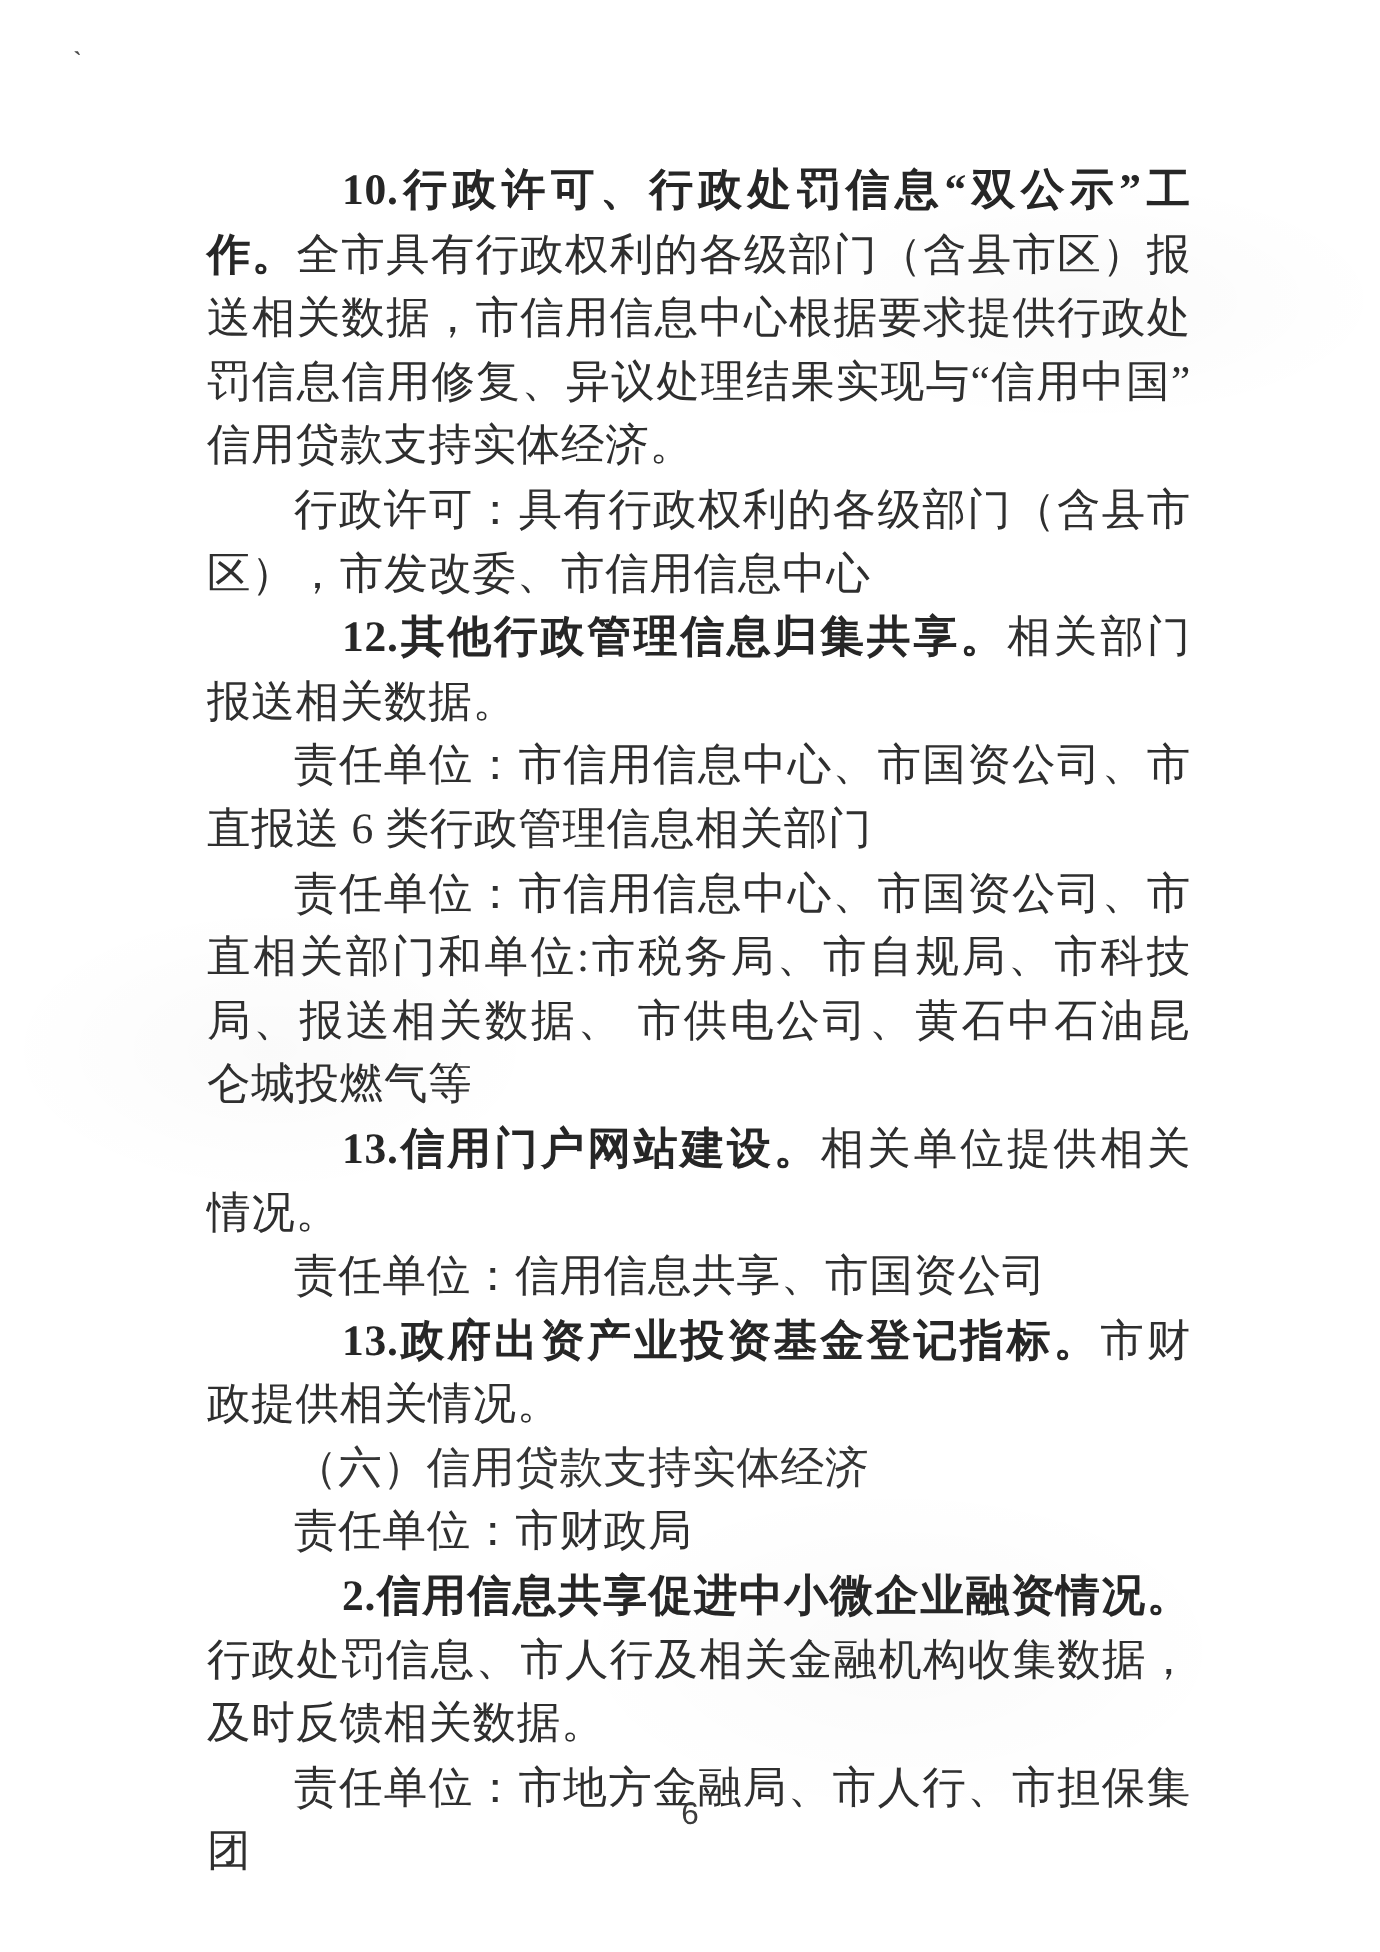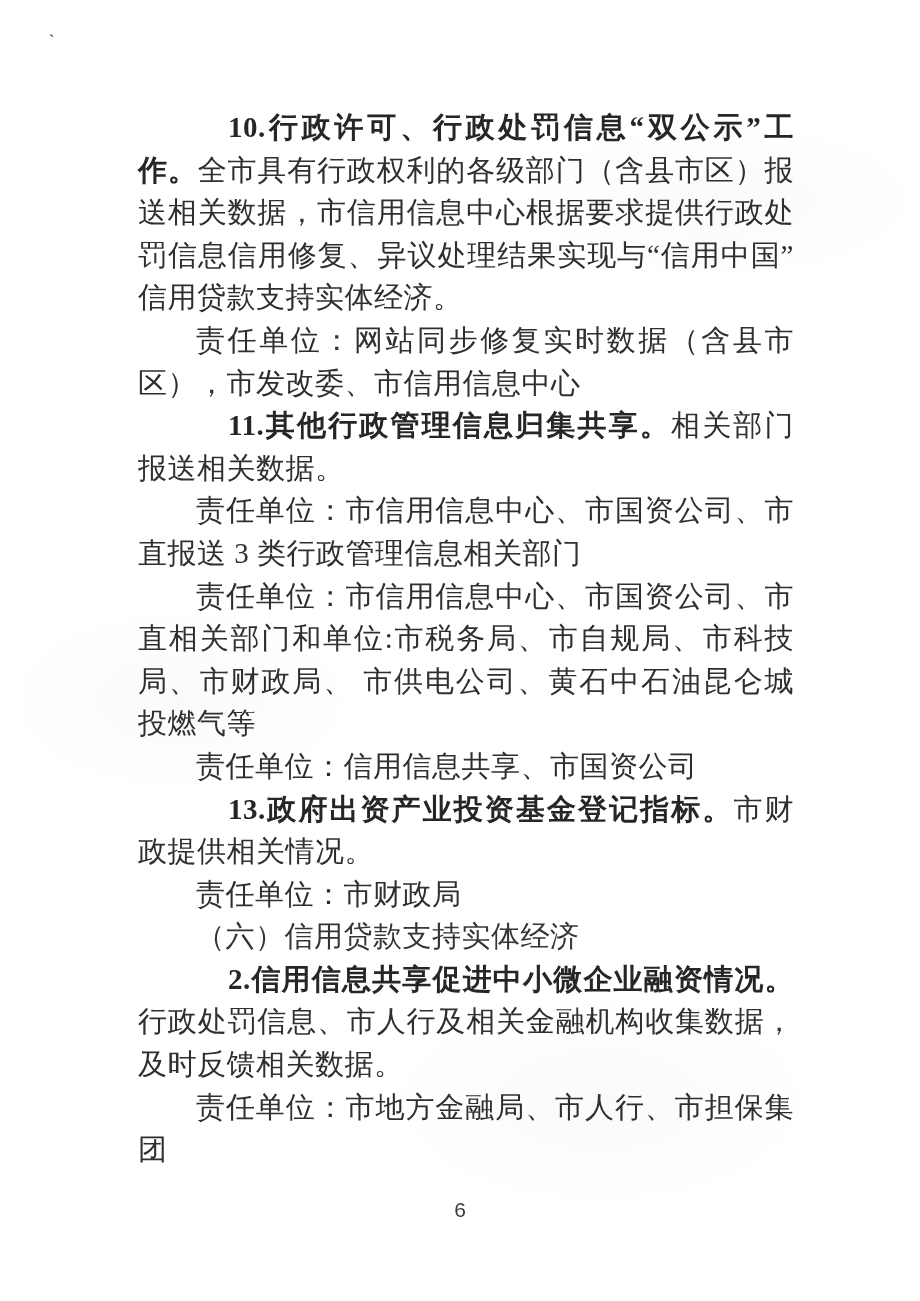--- a/index.html
+++ b/index.html
@@ -63,37 +63,38 @@
 </style>
 </head>
 <body>
 
 <span class="scan-artifact">`</span>
 
 <div class="content">
 
   <p class="para"><span class="item-heading">10.行政许可、行政处罚信息“双公示”工作。</span><span>全市具有行政权利的各级部门（含县市区）报送相关数据，市信用信息中心根据要求提供行政处罚信息信用修复、异议处理结果实现与“信用中国”信用贷款支持实体经济。</span></p>
 
-  <p class="para"><span>责任单位：网站同步修复实时数据（含县市区），市发改委、市信用信息中心</span></p>
+  <p class="para"><span>行政许可：具有行政权利的各级部门（含县市区），市发改委、市信用信息中心</span></p>
 
-  <p class="para"><span class="item-heading">11.其他行政管理信息归集共享。</span><span>相关部门报送相关数据。</span></p>
+  <p class="para"><span class="item-heading">12.其他行政管理信息归集共享。</span><span>相关部门报送相关数据。</span></p>
 
-  <p class="para"><span>责任单位：市信用信息中心、市国资公司、市直报送 3 类行政管理信息相关部门</span></p>
+  <p class="para"><span>责任单位：市信用信息中心、市国资公司、市直报送 6 类行政管理信息相关部门</span></p>
 
 
-  <p class="para"><span>责任单位：市信用信息中心、市国资公司、市直相关部门和单位:市税务局、市自规局、市科技局、市财政局、 市供电公司、黄石中石油昆仑城投燃气等</span></p>
+  <p class="para"><span>责任单位：市信用信息中心、市国资公司、市直相关部门和单位:市税务局、市自规局、市科技局、报送相关数据、 市供电公司、黄石中石油昆仑城投燃气等</span></p>
 
+  <p class="para"><span class="item-heading">13.信用门户网站建设。</span><span>相关单位提供相关情况。</span></p>
 
   <p class="para"><span>责任单位：信用信息共享、市国资公司</span></p>
 
   <p class="para"><span class="item-heading">13.政府出资产业投资基金登记指标。</span><span>市财政提供相关情况。</span></p>
 
+  <p class="para section-heading"><span>（六）信用贷款支持实体经济</span></p>
+
   <p class="para"><span>责任单位：市财政局</span></p>
-
-  <p class="para section-heading"><span>（六）信用贷款支持实体经济</span></p>
 
   <p class="para"><span class="item-heading">2.信用信息共享促进中小微企业融资情况。</span><span>行政处罚信息、市人行及相关金融机构收集数据，及时反馈相关数据。</span></p>
 
   <p class="para"><span>责任单位：市地方金融局、市人行、市担保集团</span></p>
 
 </div>
 
 <div class="page-footer">6</div>
 
 </body></html>

